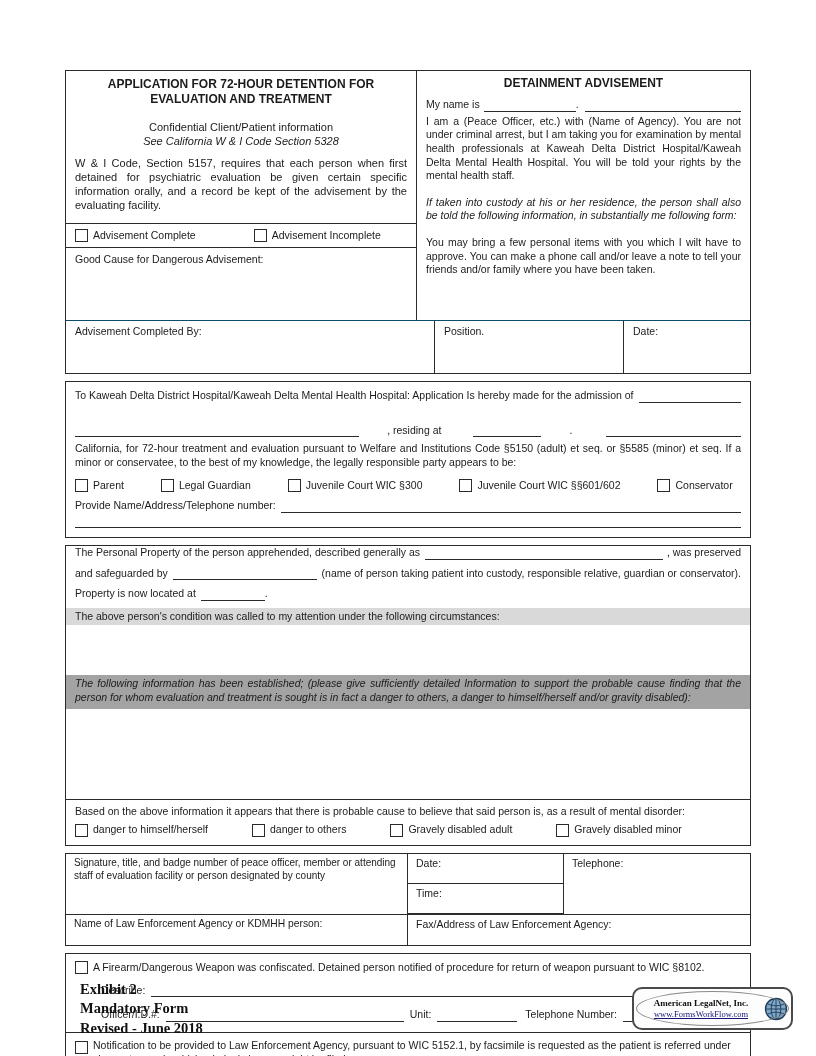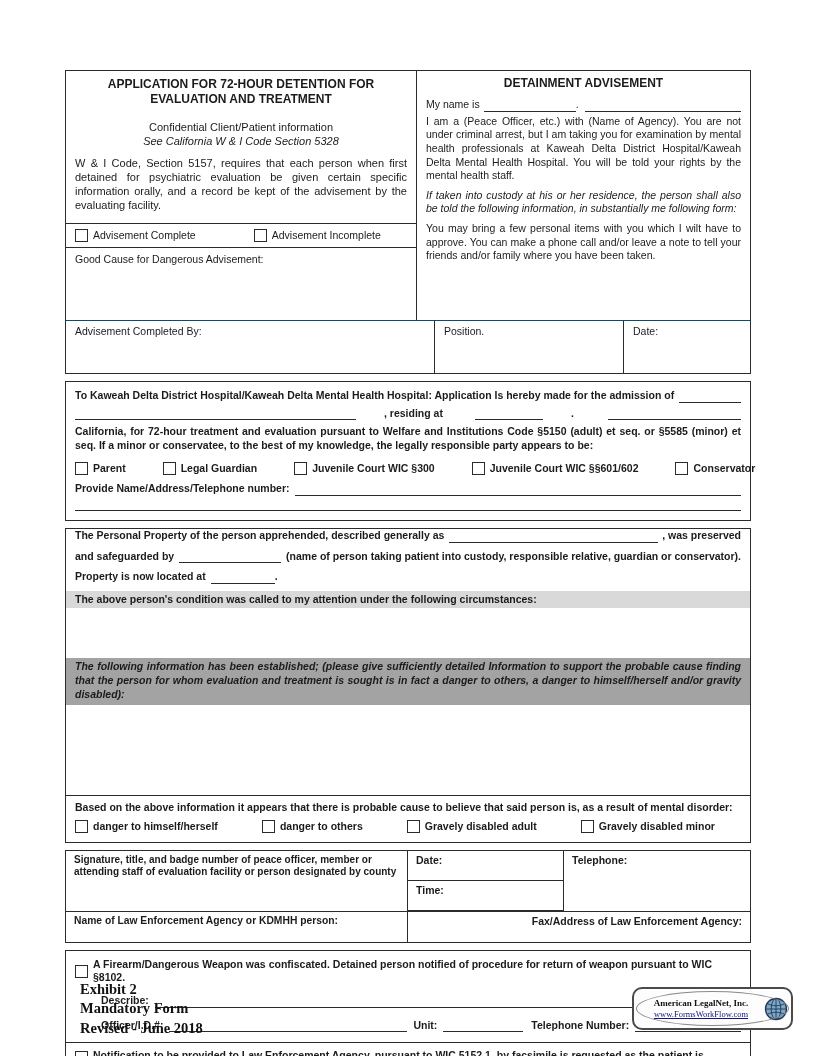--- a/index.html
+++ b/index.html
@@ -1,21 +1,21 @@
 <!DOCTYPE html>
 <html><head>
 <meta charset="utf-8">
 <style>
   html,body{margin:0;padding:0;}
   body{background:#e8e8e8;}
   .sheet{position:relative;width:816px;height:1056px;background:#fff;overflow:hidden;
          font-family:"Liberation Sans",sans-serif;font-size:10.5px;color:#1b1b1b;line-height:1.3;}
   .formwrap{position:absolute;left:65px;top:70px;width:686px;}
   .box{border:1px solid #2b2b2b;background:#fff;}
-  .box + .box{margin-top:7px;font-weight:bold;}
+  .box + .box{margin-top:7px;}
   .title{font-weight:bold;font-size:12px;text-align:center;line-height:1.25;}
   .center{text-align:center;}
   .small{font-size:11px;}
   .italic{font-style:italic;}
   .jp{text-align:justify;}
 
   
   .fill-line{display:flex;align-items:flex-end;}
   .fill-line .t{white-space:nowrap;}
   .blank{display:inline-block;border-bottom:1px solid #2b2b2b;height:12px;flex:0 0 auto;}
@@ -31,30 +31,30 @@
   .col-left{width:350px;border-right:1px solid #2b2b2b;display:flex;flex-direction:column;}
   .lh-pad{padding:6px 9px 5px;}
   .col-left .title{margin-bottom:13px;}
   .intro{margin-top:7px;text-align:justify;}
   .cb-band{border-top:1px solid #2b2b2b;border-bottom:1px solid #2b2b2b;display:flex;gap:58px;padding:5px 9px;margin-top:5px;}
   .good-cause{padding:5px 9px;flex:1;}
   .gc-write{height:48px;}
   .col-right{flex:1;padding:5px 9px 6px;display:flex;flex-direction:column;}
   .col-right .title{margin-bottom:7px;}
   .myname{margin-bottom:3px;}
-  .rp{margin-top:6px;}
+  .rp{margin-top:13px;}
   .box1-bottom{display:flex;border-top:1px solid #0c4a6e;height:52px;}
   .b1cell{padding:4px 9px;}
   .b1c1{width:350px;border-right:1px solid #2b2b2b;}
   .b1c2{width:170px;border-right:1px solid #2b2b2b;}
   .b1c3{flex:1;}
 
   
   .box2{padding:7px 9px 9px;}
-  .line2{margin-top:4px;gap:28px;}
+  .line2{margin-top:21px;gap:28px;}
   .app-body{margin-top:5px;text-align:justify;}
   .opt-row{display:flex;gap:37px;margin:9px 0 7px;}
   .provide-line{margin-top:3px;}
   .under-line{border-bottom:1px solid #2b2b2b;height:12px;margin-top:2px;}
   .prop{padding:0 9px;}
   .prop .fill-line{margin-bottom:7px;}
   .gray-bar{background:#d9d9d9;padding:2px 9px;}
   .write-sm{height:50px;}
   .gray-block{background:#a3a3a3;padding:2px 9px 4px;font-style:italic;text-align:justify;}
   .write-lg{height:90px;}
@@ -62,21 +62,21 @@
   .pc-row{display:flex;gap:44px;margin-top:5px;}
 
   
   .sig-r1{display:flex;height:60px;border-bottom:1px solid #2b2b2b;}
   .sig-c1{width:325px;border-right:1px solid #2b2b2b;padding:3px 8px;font-size:10px;line-height:1.25;}
   .sig-c2{width:155px;border-right:1px solid #2b2b2b;display:flex;flex-direction:column;}
   .dtc{height:26px;border-bottom:1px solid #2b2b2b;padding:3px 8px;}
   .sig-c3{flex:1;padding:3px 8px;}
   .sig-r2{display:flex;height:30px;}
   .sig-r2 .sig-c1{border-right:1px solid #2b2b2b;font-size:10.3px;}
-  .sig-r2 .sig-cR{flex:1;padding:3px 8px;text-align:right;}
+  .sig-r2 .sig-cR{flex:1;padding:3px 8px;}
 
   
   .f-pad{padding:7px 9px 10px;}
   .f-ind{margin-left:26px;}
   .describe-line{margin-top:9px;}
   .officer-line{margin-top:11px;}
   .notif{border-top:1px solid #2b2b2b;padding:6px 9px 8px;display:flex;align-items:flex-start;}
   .notif .cb{margin-top:2px;}
   .notif-text{flex:1;}
 

